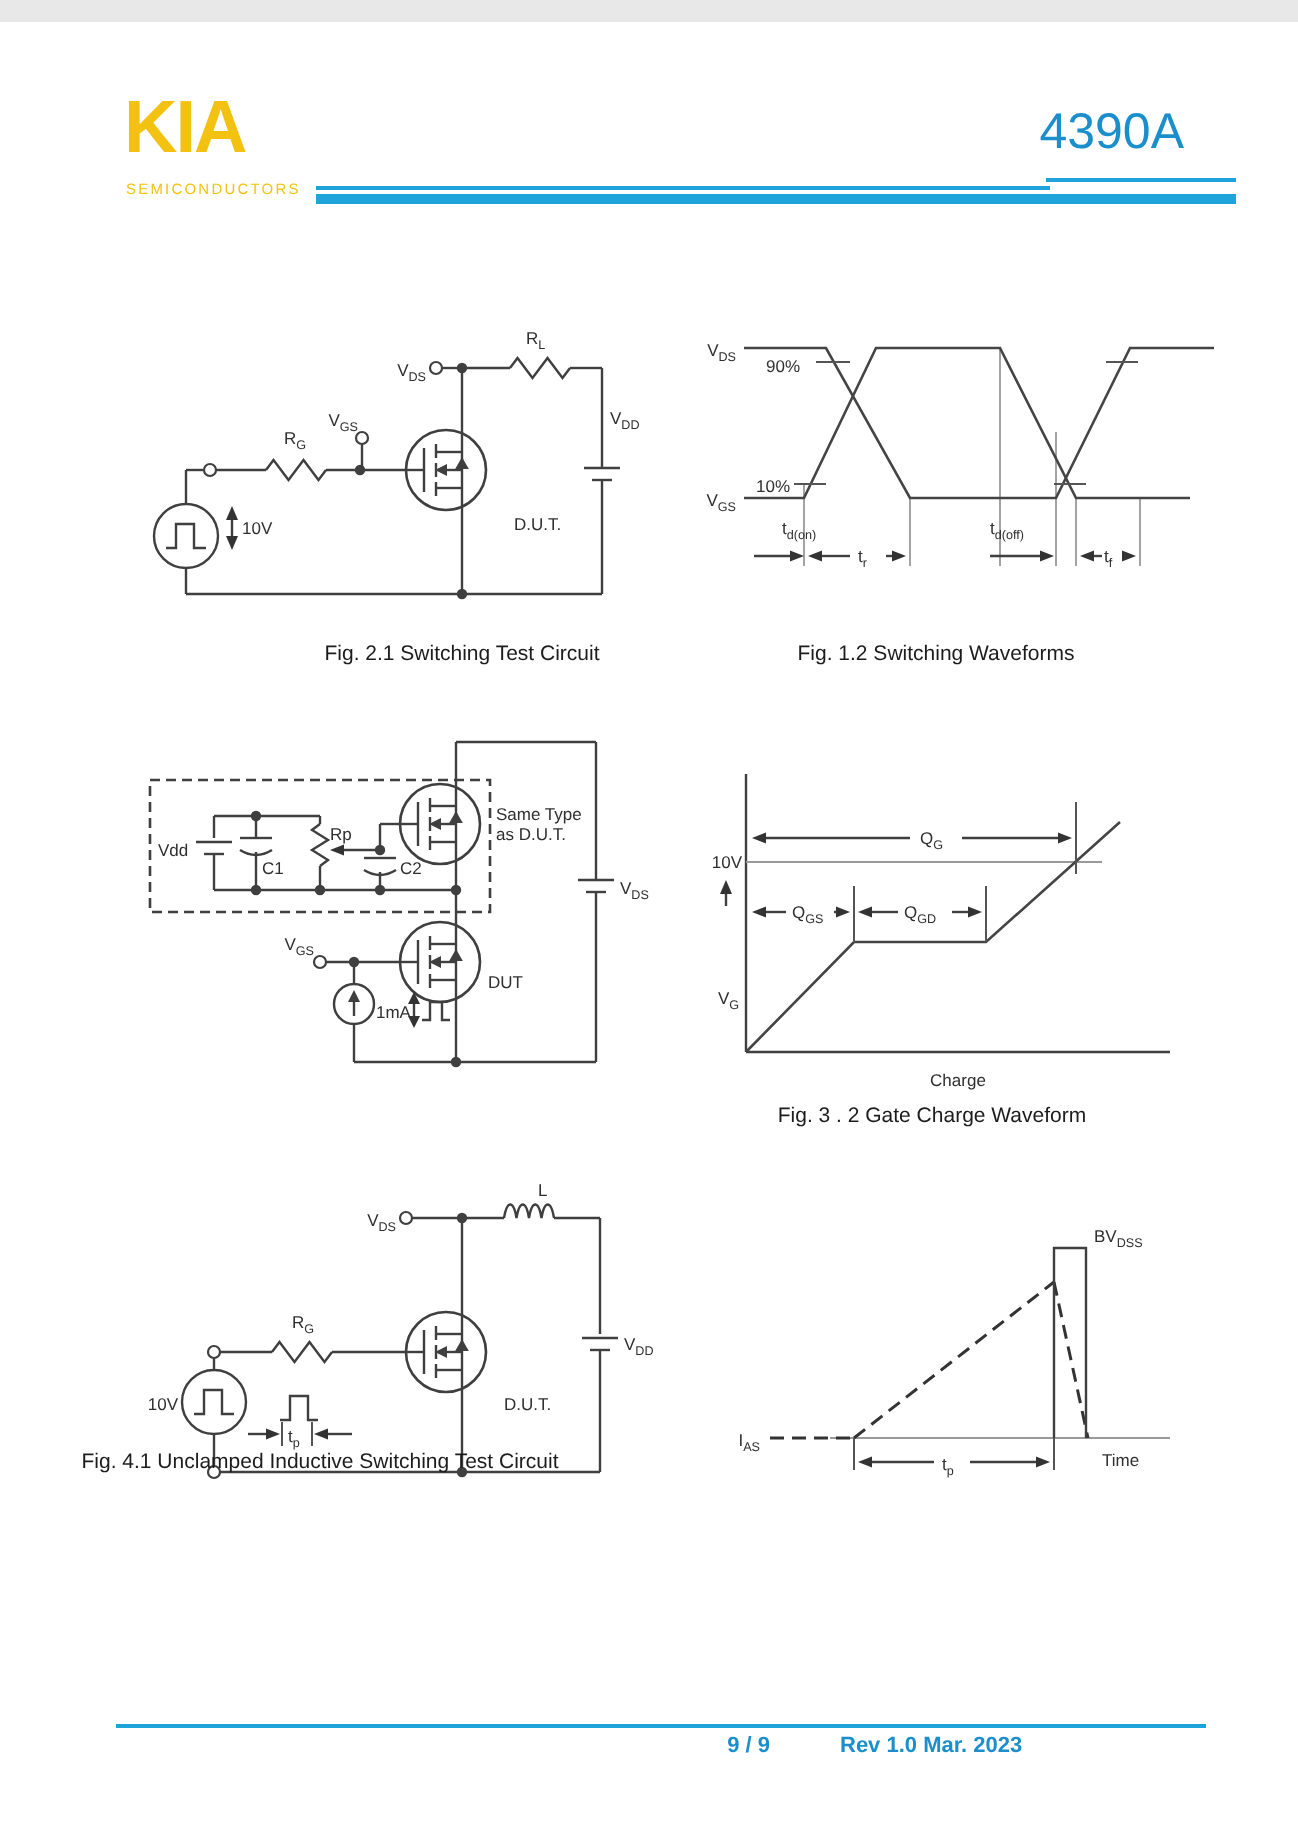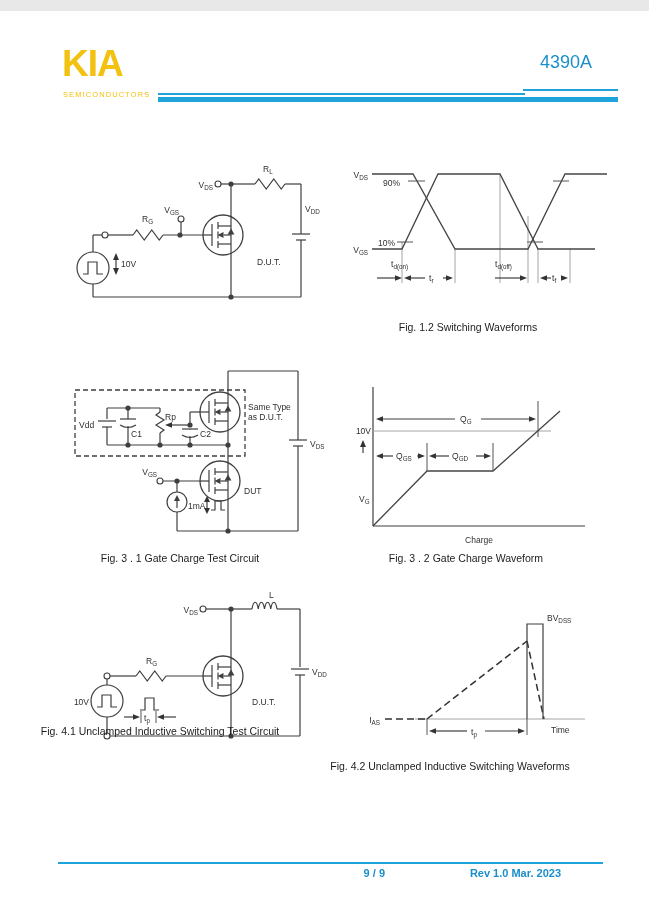--- a/index.html
+++ b/index.html
@@ -5,21 +5,21 @@
   html,body{margin:0;padding:0;background:#e8e8e8}
   .page{position:relative;width:649px;height:917px;background:#ffffff;margin:11px auto;
         font-family:"Liberation Sans",sans-serif;overflow:hidden}
   
   .logo-kia{position:absolute;left:62px;top:34px;font-size:37px;font-weight:bold;
             color:#F3C211;line-height:1;letter-spacing:-1px}
   .logo-sub{position:absolute;left:63px;top:79px;font-size:7.5px;font-weight:normal;
             color:#F3C211;letter-spacing:1.1px}
   .subt{position:absolute;left:158px;top:36px;font-size:13px;font-weight:bold;
         color:#1A8FCB;line-height:17px}
-  .part{position:absolute;right:57px;top:41px;font-size:18px;color:#1A8FCB;font-weight:400}
+  .part{position:absolute;right:57px;top:41px;font-size:25px;color:#1A8FCB;font-weight:400}
   .rule-thin{position:absolute;height:1.5px;background:#1FA3DB}
   .rt1{left:158px;top:82px;width:367px}
   .rt2{left:523px;top:78px;width:95px}
   .rule-thick{position:absolute;left:158px;top:86px;width:460px;height:5px;background:#1FA3DB}
   
   .fig{position:absolute}
   .cap{position:absolute;font-size:10.5px;color:#1c1c1c;text-align:center;white-space:nowrap}
   svg text{font-family:"Liberation Sans",sans-serif;font-size:8.5px;fill:#2f2f2f}
   .sub{font-size:6.3px}
   .w{stroke:#3f3f3f;stroke-width:1.2;fill:none}
@@ -28,21 +28,21 @@
   .tick{stroke:#555;stroke-width:1;fill:none}
   .dot{fill:#3f3f3f}
   .term{fill:#fff;stroke:#3f3f3f;stroke-width:1.1}
   .arr{fill:#333;stroke:none}
   .dashl{stroke:#333;stroke-width:1.5;stroke-dasharray:7 4;fill:none}
   .boxd{stroke:#3f3f3f;stroke-width:1.3;fill:none;stroke-dasharray:5 3}
   
   .f-line{position:absolute;left:58px;top:851px;width:545px;height:1.5px;background:#1FA3DB}
   .f-page{position:absolute;left:240px;top:856px;width:145px;text-align:right;
           font-size:11px;font-weight:bold;color:#1A8FCB}
-  .f-rev{position:absolute;left:420px;top:856px;width:141px;text-align:right;
+  .f-rev{position:absolute;left:420px;top:856px;width:141px;
          font-size:11px;font-weight:bold;color:#1A8FCB}
 </style>
 </head>
 <body>
 
 <div class="page">
 
   <svg width="0" height="0" style="position:absolute">
     <defs>
       <g id="sym-mosfet" stroke="#3f3f3f" stroke-width="1.2" fill="none">
@@ -116,20 +116,21 @@
     <use href="#sym-res" transform="translate(195,28)"></use>
     <text x="203" y="16"><tspan>R</tspan><tspan class="sub" dy="2.3">L</tspan></text>
     <g>
       <line class="w" x1="232" y1="78" x2="250" y2="78" stroke-width="1.5"></line>
       <line class="w" x1="236" y1="84" x2="246" y2="84" stroke-width="2"></line>
     </g>
     <text x="245" y="56"><tspan>V</tspan><tspan class="sub" dy="2.3">DD</tspan></text>
     <circle class="dot" cx="171" cy="141" r="2.6"></circle>
     <text x="197" y="109">D.U.T.</text>
   </svg>
+  <div class="cap" style="left:101px;top:310px;width:260px">Fig. 2.1 Switching Test Circuit</div>
 
   <svg class="fig" style="left:345px;top:150px" width="270" height="150" viewBox="0 0 270 150">
     <g>
       <line class="guide" x1="57" y1="81" x2="57" y2="122"></line>
       <line class="guide" x1="110" y1="88" x2="110" y2="122"></line>
       <line class="guide" x1="155" y1="13" x2="155" y2="122"></line>
       <line class="guide" x1="183" y1="55" x2="183" y2="122"></line>
       <line class="guide" x1="193" y1="88" x2="193" y2="122"></line>
       <line class="guide" x1="225" y1="88" x2="225" y2="122"></line>
     </g>
@@ -233,21 +234,20 @@
       <polygon class="arr" points="147,151 144,145 150,145"></polygon>
       <path class="w" d="M151,147 h4 v-9 h6 v9 h4" stroke-width="1"></path>
     </g>
     <circle class="dot" cx="168" cy="168" r="2.6"></circle>
     <g>
       <line class="w" x1="229" y1="77" x2="247" y2="77" stroke-width="1.5"></line>
       <line class="w" x1="233" y1="83" x2="243" y2="83" stroke-width="2"></line>
     </g>
     <text x="250" y="84"><tspan>V</tspan><tspan class="sub" dy="2.3">DS</tspan></text>
   </svg>
-  <div class="cap" style="left:50px;top:541px;width:260px">Fig. 3 . 1 Gate Charge Test Circuit</div>
 
   <svg class="fig" style="left:355px;top:362px" width="250" height="180" viewBox="0 0 250 180">
     <g>
       <line class="w" x1="18" y1="14" x2="18" y2="153" stroke-width="1.1"></line>
       <line class="w" x1="18" y1="153" x2="230" y2="153" stroke-width="1.1"></line>
     </g>
     <line class="guide" x1="18" y1="58" x2="196" y2="58"></line>
     <text x="16" y="61" text-anchor="end">10V</text>
     <g>
       <polygon class="arr" points="8,67 5,74 11,74"></polygon>
@@ -344,19 +344,18 @@
       <line class="tick" x1="72" y1="115" x2="72" y2="131"></line>
       <line class="tick" x1="172" y1="115" x2="172" y2="131"></line>
       <polygon class="arr" points="74,127 81,124.2 81,129.8"></polygon>
       <line class="w" x1="81" y1="127" x2="112" y2="127" stroke-width="1"></line>
       <line class="w" x1="130" y1="127" x2="163" y2="127" stroke-width="1"></line>
       <polygon class="arr" points="170,127 163,124.2 163,129.8"></polygon>
     </g>
     <text x="116" y="131"><tspan>t</tspan><tspan class="sub" dy="2.3">p</tspan></text>
     <text x="196" y="129">Time</text>
   </svg>
-  <div class="cap" style="left:320px;top:749px;width:260px">Fig. 4.2 Unclamped Inductive Switching Waveforms</div>
 
   <div class="f-line"></div>
   <div class="f-page">9 / 9</div>
   <div class="f-rev">Rev 1.0 Mar. 2023</div>
 
 </div>
 
 </body></html>

